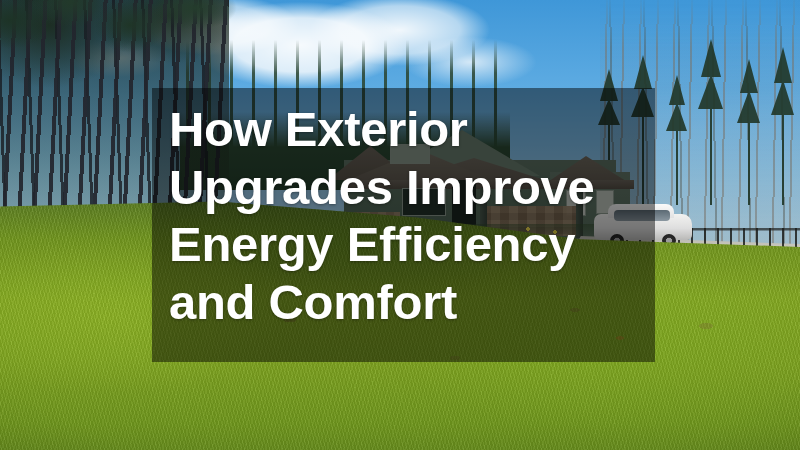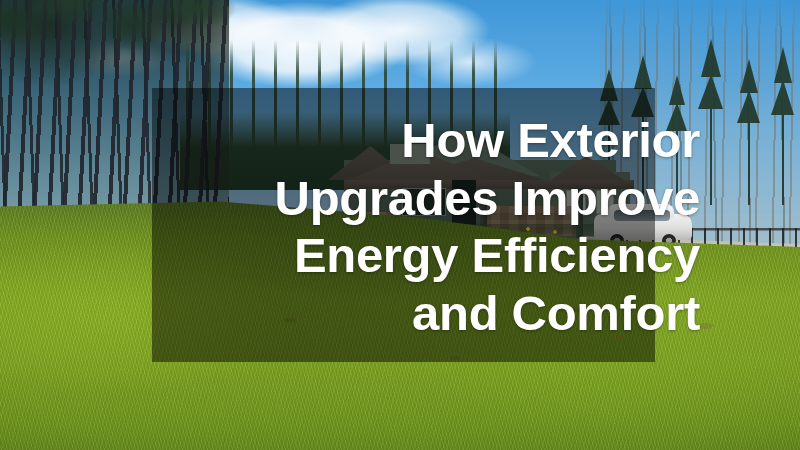--- a/index.html
+++ b/index.html
@@ -263,30 +263,29 @@
     height: 274px;
     background: rgba(0,0,0,0.47);
   }
 
   
   .headline {
     position: absolute;
     left: 169px;
     top: 101px;
     width: 520px;
-    margin: 11px;
+    margin: 0;
     color: #ffffff;
     font-family: "Liberation Sans", sans-serif;
     font-size: 49px;
     font-weight: bold;
     line-height: 57.5px;
     letter-spacing: -0.3px;
     white-space: pre-line;
     text-shadow: 0 1px 3px rgba(0,0,0,.35);
-    text-align: right;
   }
 </style>
 </head>
 <body>
 
 <div class="stage">
 
   <div class="photo">
 
     <div class="sky"></div>

